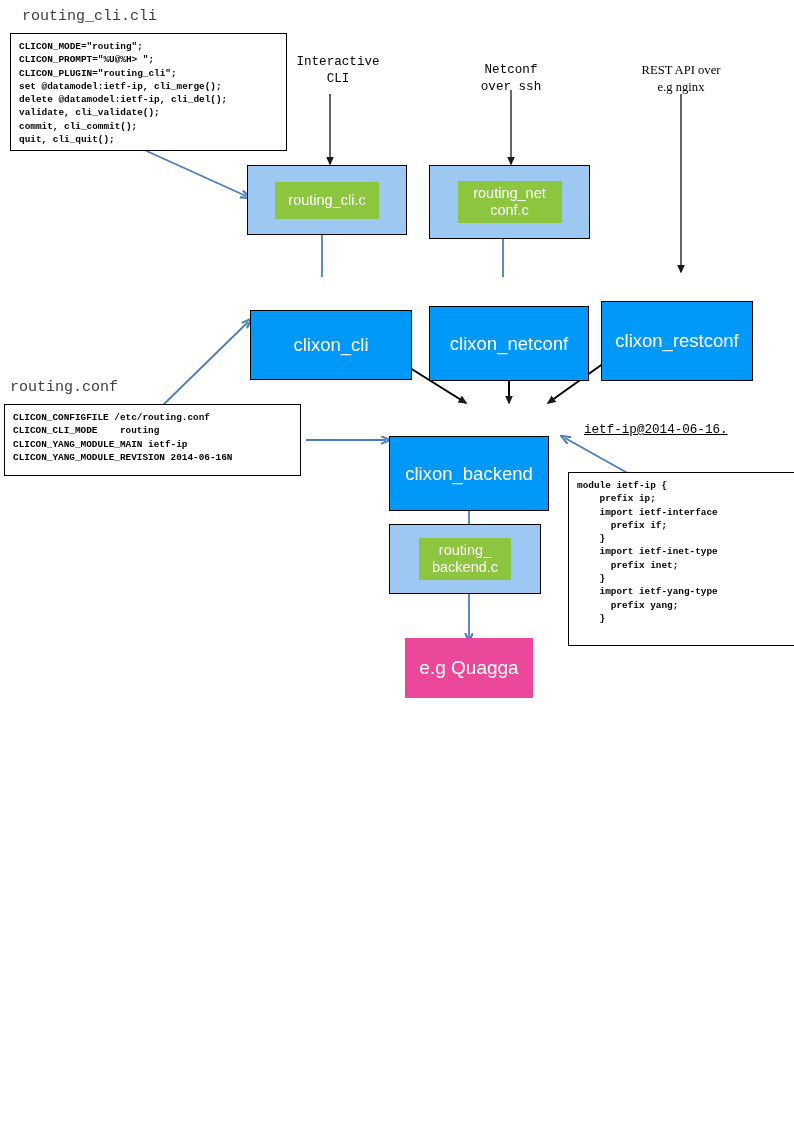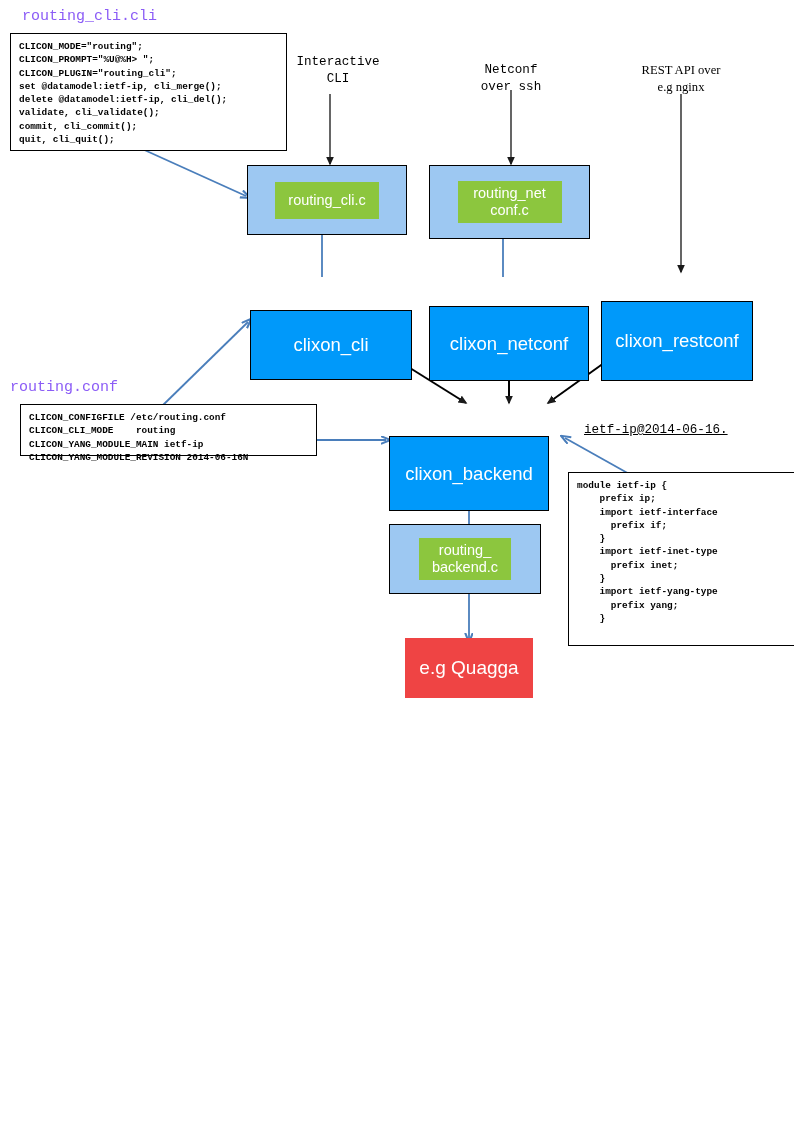--- a/index.html
+++ b/index.html
@@ -19,21 +19,21 @@
     left: 0; top: 0;
     width: 794px;
     height: 1123px;
   }
   .abs { position: absolute; box-sizing: border-box; }
 
   
   .file-title {
     font-family: "Liberation Mono", "DejaVu Sans Mono", monospace;
     font-size: 15px;
-    color: #8b5cf6;
+    color: #404040;
     white-space: nowrap;
     letter-spacing: 0px;
   }
 
   
   .code-box {
     border: 1.6px solid #000000;
     background: #ffffff;
     padding: 6px 8px 7px 8px;
   }
@@ -85,21 +85,21 @@
     display: flex;
     align-items: center;
     justify-content: center;
     color: #ffffff;
     font-size: 18.5px;
     font-family: "Liberation Sans", sans-serif;
     white-space: nowrap;
     margin-top: 33px;
   }
   .leaf-box {
-    background: #ef4444;
+    background: #ec4899;
     display: flex;
     align-items: center;
     justify-content: center;
     text-align: center;
     color: #ffffff;
     font-size: 19px;
     line-height: 24px;
     font-family: "Liberation Sans", sans-serif;
   }
 </style>
@@ -163,21 +163,21 @@
 conf.c</div>
 </div>
 
 <div class="abs proc-box" style="left:250px; top:277px; width:162px; height:70px;">clixon_cli</div>
 
 <div class="abs proc-box" style="left:429px; top:273px; width:160px; height:75px;">clixon_netconf</div>
 
 <div class="abs proc-box" style="left:601px; top:268px; width:152px; height:80px;">clixon_restconf</div>
 
 <div class="abs file-title" style="left:10px; top:379px;">routing.conf</div>
-<div class="abs code-box" style="left:20px; top:404px; width:297px; height:52px;">
+<div class="abs code-box" style="left:4px; top:404px; width:297px; height:72px;">
   <pre>CLICON_CONFIGFILE /etc/routing.conf
 CLICON_CLI_MODE    routing
 CLICON_YANG_MODULE_MAIN ietf-ip
 CLICON_YANG_MODULE_REVISION 2014-06-16N</pre>
 </div>
 
 <div class="abs proc-box" style="left:389px; top:403px; width:160px; height:75px;">clixon_backend</div>
 
 <div class="abs anno anno-left" style="left:584px; top:422px; width:210px;text-decoration:underline;">ietf-ip@2014-06-16.</div>
 <div class="abs code-box" style="left:568px; top:472px; width:250px; height:174px;">

